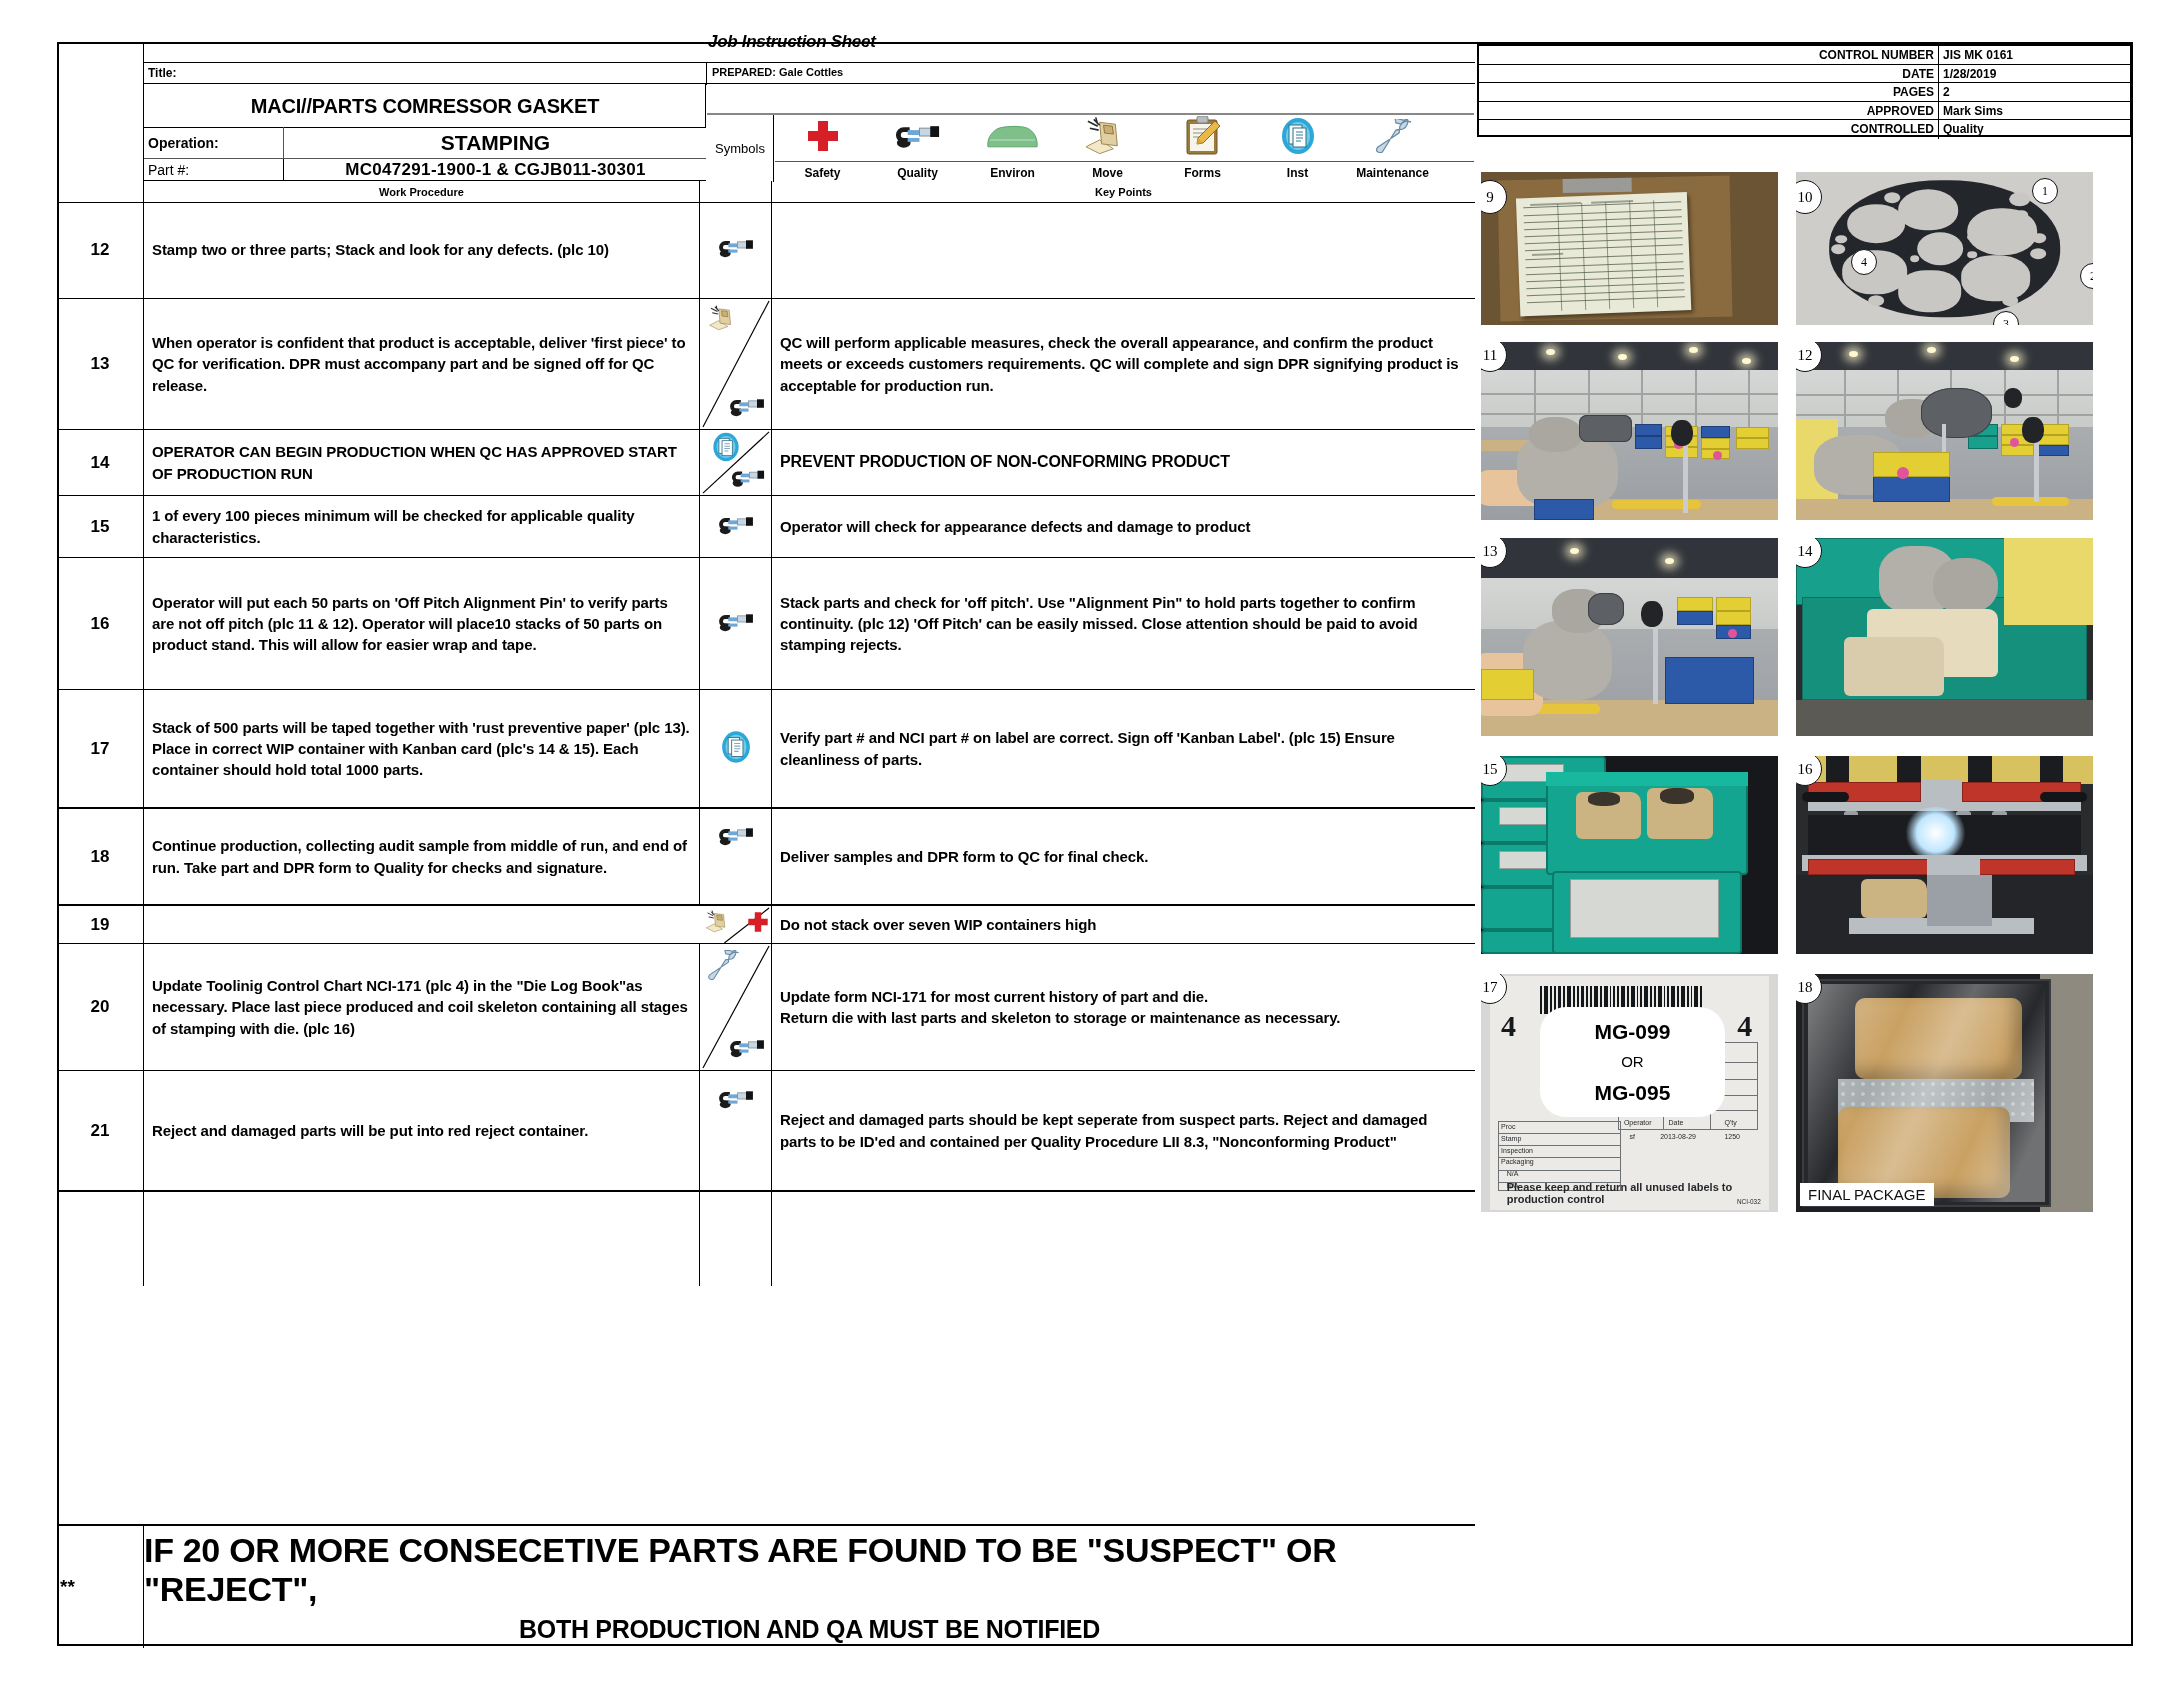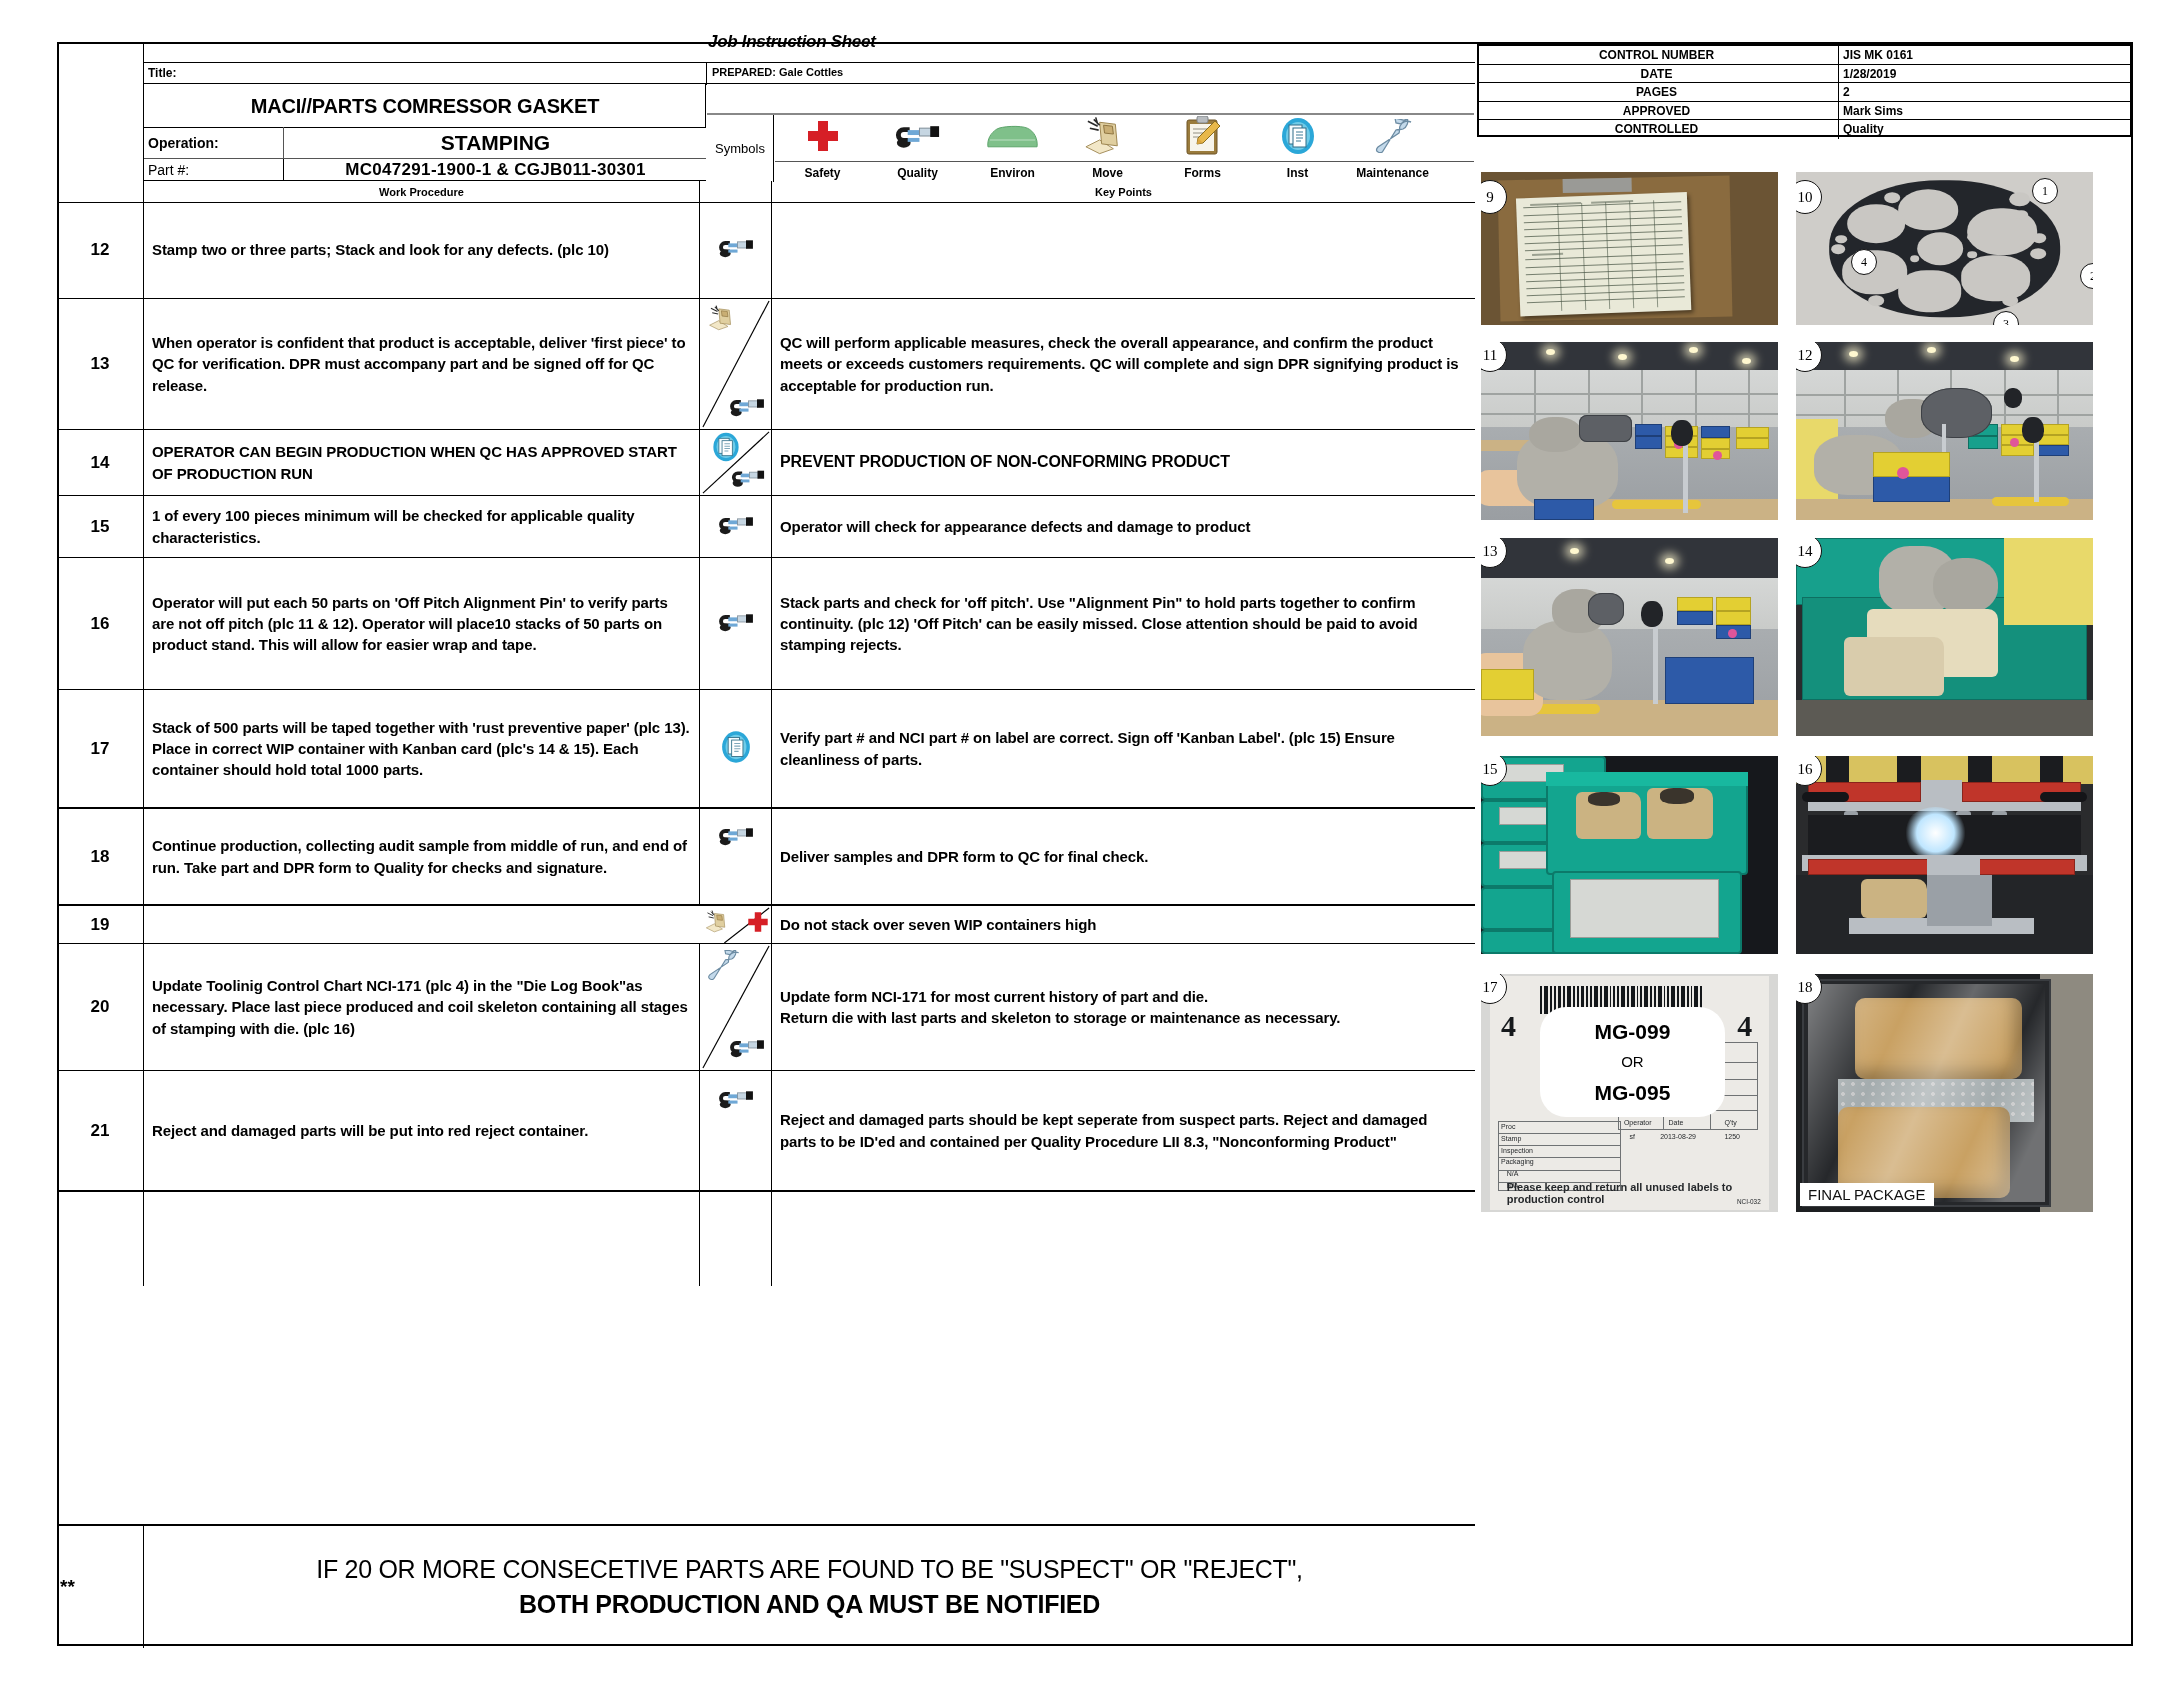--- a/index.html
+++ b/index.html
@@ -155,33 +155,33 @@
   .fnote-star {
     position:absolute; left:0; top:0; width:87px; height:122px;
     border-right:1px solid #000;
     display:flex; align-items:center; padding-left:3px;
     font-size:19px; font-weight:bold;
   }
   .fnote-body {
     position:absolute; left:87px; top:0; right:0; height:122px;
     display:flex; flex-direction:column; align-items:center; justify-content:center;
   }
-  .fnote-l1 { font-size:25px; font-weight:normal; letter-spacing:-0.3px; }
+  .fnote-l1 { font-size:34px; font-weight:bold; letter-spacing:-0.3px; }
   .fnote-l2 { font-size:25px; font-weight:bold; letter-spacing:-0.3px; margin-top:6px; }
 
   
   .ctrlblk {
     position:absolute; left:1477px; top:44px;
     width:655px; height:93px;
     border:2px solid #000;
   }
   .ctrlrow { position:relative; width:100%; height:18.6px; border-bottom:1px solid #000; display:flex; }
   .ctrlrow:last-child { border-bottom:none; }
   .ctrl-lab {
-    width:360px; text-align:center; padding-right:4px;
+    width:460px; text-align:right; padding-right:4px;
     font-size:12px; font-weight:bold; line-height:18.6px;
     border-right:1px solid #000;
   }
   .ctrl-val { flex:1; padding-left:4px; font-size:12px; font-weight:bold; line-height:18.6px; }
 
   
   .photos {
     position:absolute; left:1477px; top:158px;
     width:655px; height:1327px;
   }

